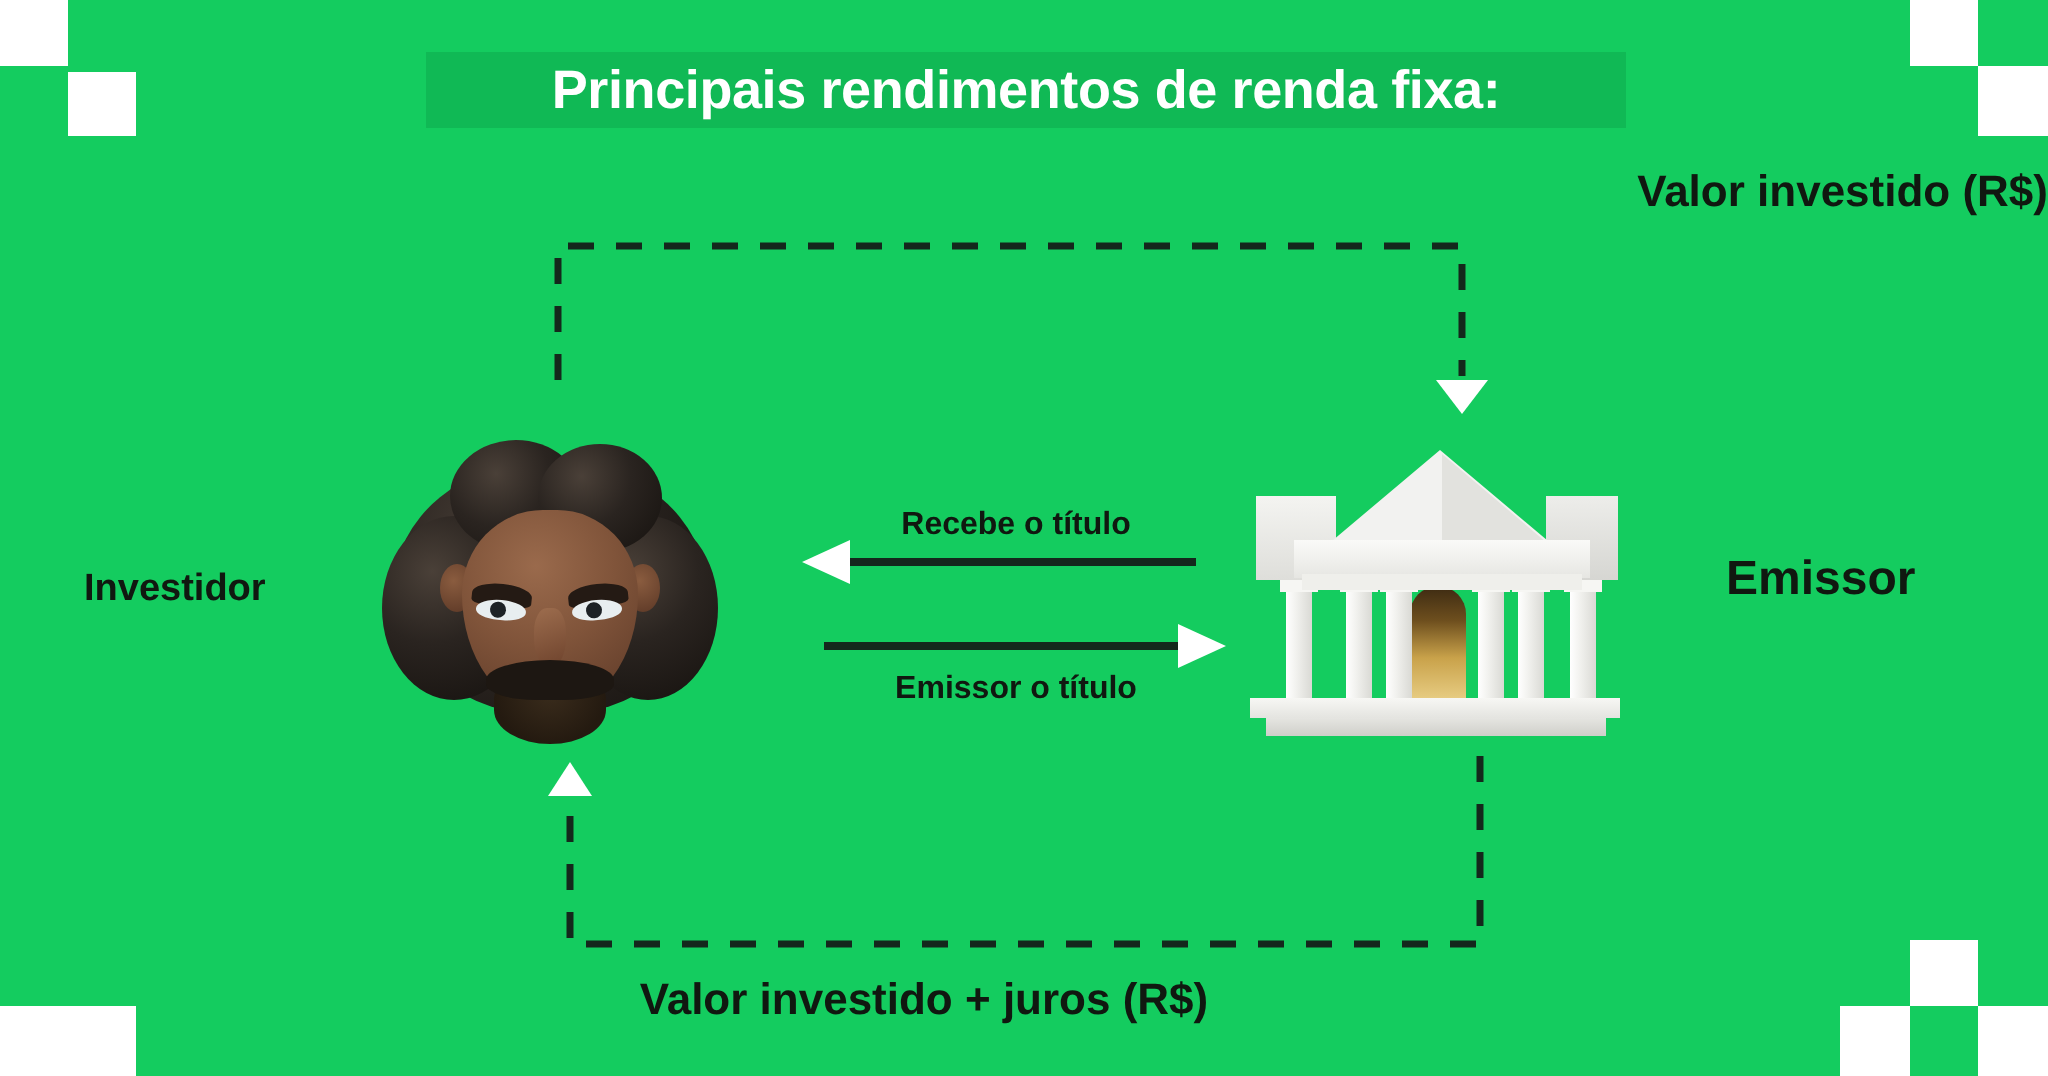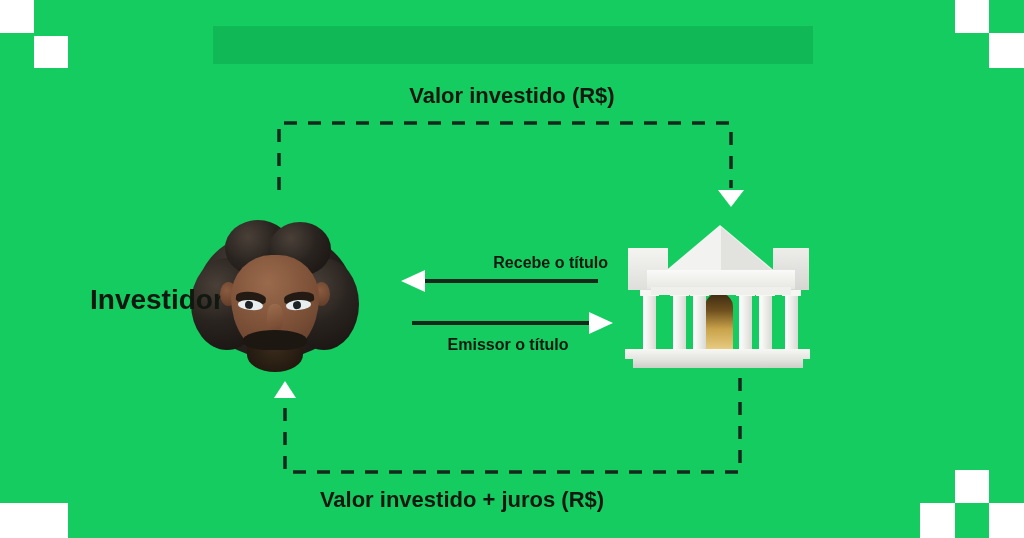--- a/index.html
+++ b/index.html
@@ -46,25 +46,25 @@
     white-space: nowrap;
   }
 
   
   .lbl {
     position: absolute;
     color: #101810;
     font-weight: bold;
     white-space: nowrap;
   }
-  #label-top-flow   { left: 0; top: 83px; width: 1024px; text-align: center; font-size: 22px; }
+  #label-top-flow   { left: 0; top: 83px; width: 1024px; text-align: right; font-size: 22px; }
   #label-bottom-flow{ left: 0; top: 487px; width: 924px; text-align: center; font-size: 22px; }
-  #label-investor   { left: 42px;  top: 284px; font-size: 28px; margin-left: 48px; }
+  #label-investor   { left: 42px;  top: 284px; font-size: 19px; }
   #label-issuer     { left: 863px; top: 274px; font-size: 24px; line-height: 31px; text-align: left; }
-  #label-receives   { left: 408px; top: 254px; width: 200px; text-align: right; font-size: 16px; }
+  #label-receives   { left: 408px; top: 254px; width: 200px; text-align: center; font-size: 16px; }
   #label-resells    { left: 408px; top: 336px; width: 200px; text-align: center; font-size: 16px; }
 
   
   #connectors {
     position: absolute;
     left: 0; top: 0;
     width: 1024px; height: 538px;
     pointer-events: none;
   }
 
@@ -258,20 +258,21 @@
   <div class="corner-sq" style="left:0px;   top:0px;   width:34px; height:33px;"></div>
   <div class="corner-sq" style="left:34px;  top:36px;  width:34px; height:32px;"></div>
   <div class="corner-sq" style="left:955px; top:0px;   width:34px; height:33px;"></div>
   <div class="corner-sq" style="left:989px; top:33px;  width:35px; height:35px;"></div>
   <div class="corner-sq" style="left:0px;   top:503px; width:68px; height:35px;"></div>
   <div class="corner-sq" style="left:955px; top:470px; width:34px; height:33px;"></div>
   <div class="corner-sq" style="left:920px; top:503px; width:35px; height:35px;"></div>
   <div class="corner-sq" style="left:989px; top:503px; width:35px; height:35px;"></div>
 
   <div id="title-band"></div>
+  <div id="page-title">Principais rendimentos de renda fixa:</div>
 
   <svg id="connectors" viewBox="0 0 1024 538">
 
     <path d="M 279 190 L 279 123 L 731 123 L 731 188" fill="none" stroke="#14281c" stroke-width="3.5" stroke-dasharray="13 11"></path>
     <polygon points="718,190 744,190 731,207" fill="#ffffff"></polygon>
 
     <line x1="424" y1="281" x2="598" y2="281" stroke="#14281c" stroke-width="4"></line>
     <polygon points="401,281 425,270 425,292" fill="#ffffff"></polygon>
 
     <line x1="412" y1="323" x2="590" y2="323" stroke="#14281c" stroke-width="4"></line>
@@ -320,15 +321,16 @@
     <div id="steps"></div>
     <div id="base-slab"></div>
   </div>
 
   <div class="lbl" id="label-top-flow">Valor investido (R$)</div>
   <div class="lbl" id="label-receives">Recebe o título</div>
   <div class="lbl" id="label-resells">Emissor o título</div>
   <div class="lbl" id="label-bottom-flow">Valor investido + juros (R$)</div>
   <div class="lbl" id="label-investor">Investidor</div>
   <div class="lbl" id="label-issuer">
+    <div>Emissor</div>
   </div>
 
 </div>
 
 </body></html>

